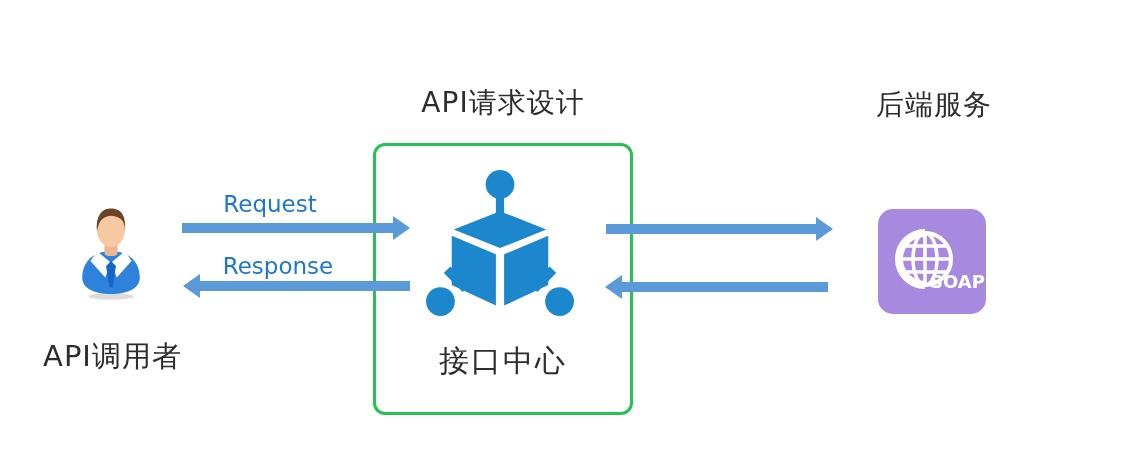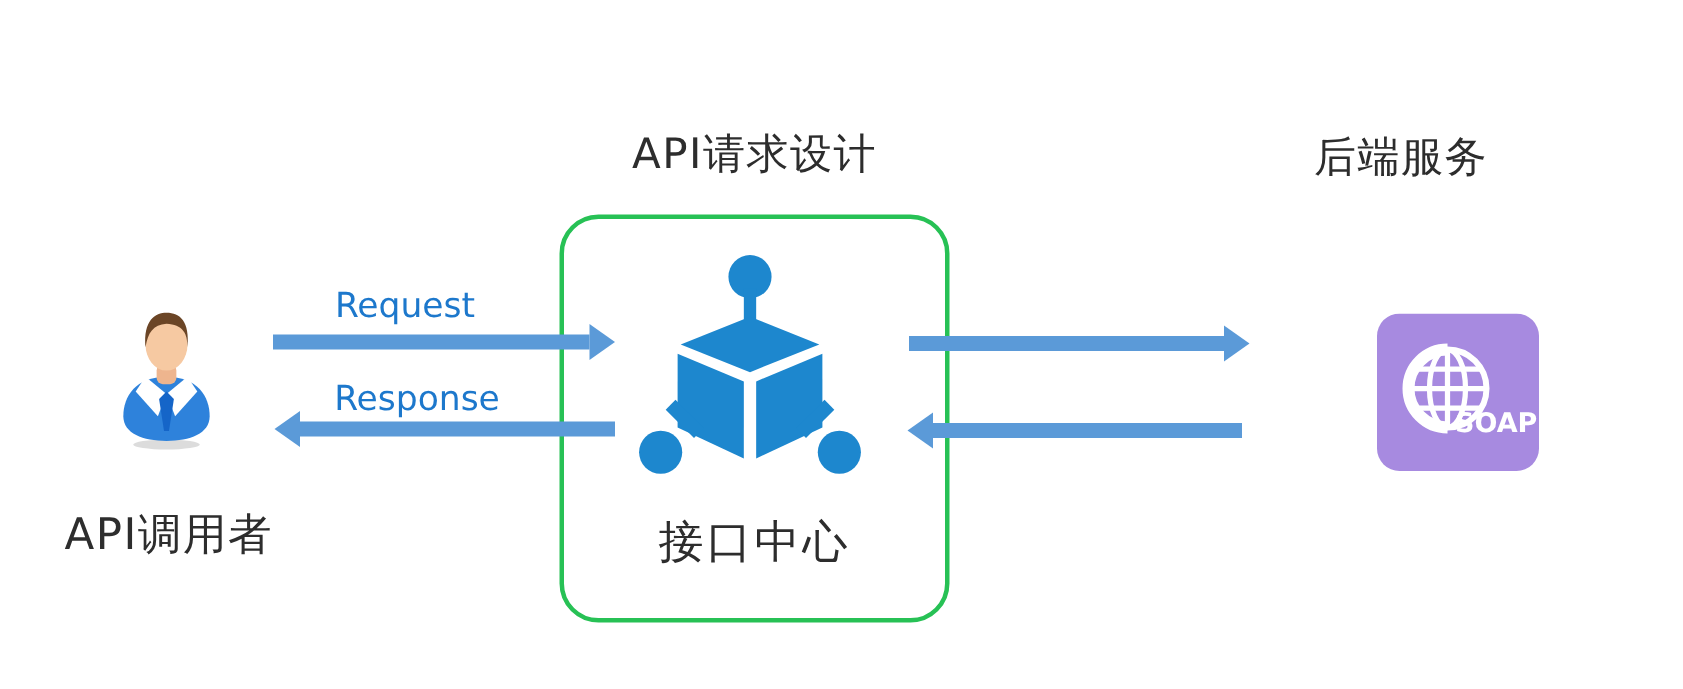--- a/index.html
+++ b/index.html
@@ -24,21 +24,21 @@
     letter-spacing: 1px;
     white-space: nowrap;
   }
   .title-api-design { left: 373px; top: 84px; width: 260px; }
   .title-backend    { left: 803px; top: 86px; width: 262px; }
 
   
   .green-box {
     position: absolute;
     border: 3px solid #27c155;
-    border-radius: 26px;
+    border-radius: 12px;
     background: transparent;
     z-index: 1;
   }
   .box-api-center { left: 373px; top: 143px; width: 260px; height: 272px; }
   .box-backend    { left: 803px; top: 142px; width: 262px; height: 268px; }
 
   .box-label {
     position: absolute;
     left: 0; right: 0;
     text-align: center;
@@ -79,21 +79,21 @@
     text-align: center;
     z-index: 6;
     white-space: nowrap;
   }
   .flow-request  { left: 180px; width: 180px; top: 191px; }
   .flow-response { left: 188px; width: 180px; top: 253px; }
 
   
   .avatar-wrap   { position: absolute; left: 74px;  top: 197px; width: 74px;  height: 110px; z-index: 2; }
   .cube-wrap     { position: absolute; left: 425px; top: 168px; width: 150px; height: 152px; z-index: 2; }
-  .soap-wrap     { position: absolute; left: 878px; top: 209px; width: 108px; height: 105px; z-index: 2; margin-left: 40px; }
+  .soap-wrap     { position: absolute; left: 878px; top: 209px; width: 108px; height: 105px; z-index: 2; }
 
   .actor-label {
     position: absolute;
     left: 20px; top: 337px; width: 185px;
     text-align: center;
     color: #2d2d2d;
     font-size: 29px;
     letter-spacing: 1px;
     white-space: nowrap;
   }

